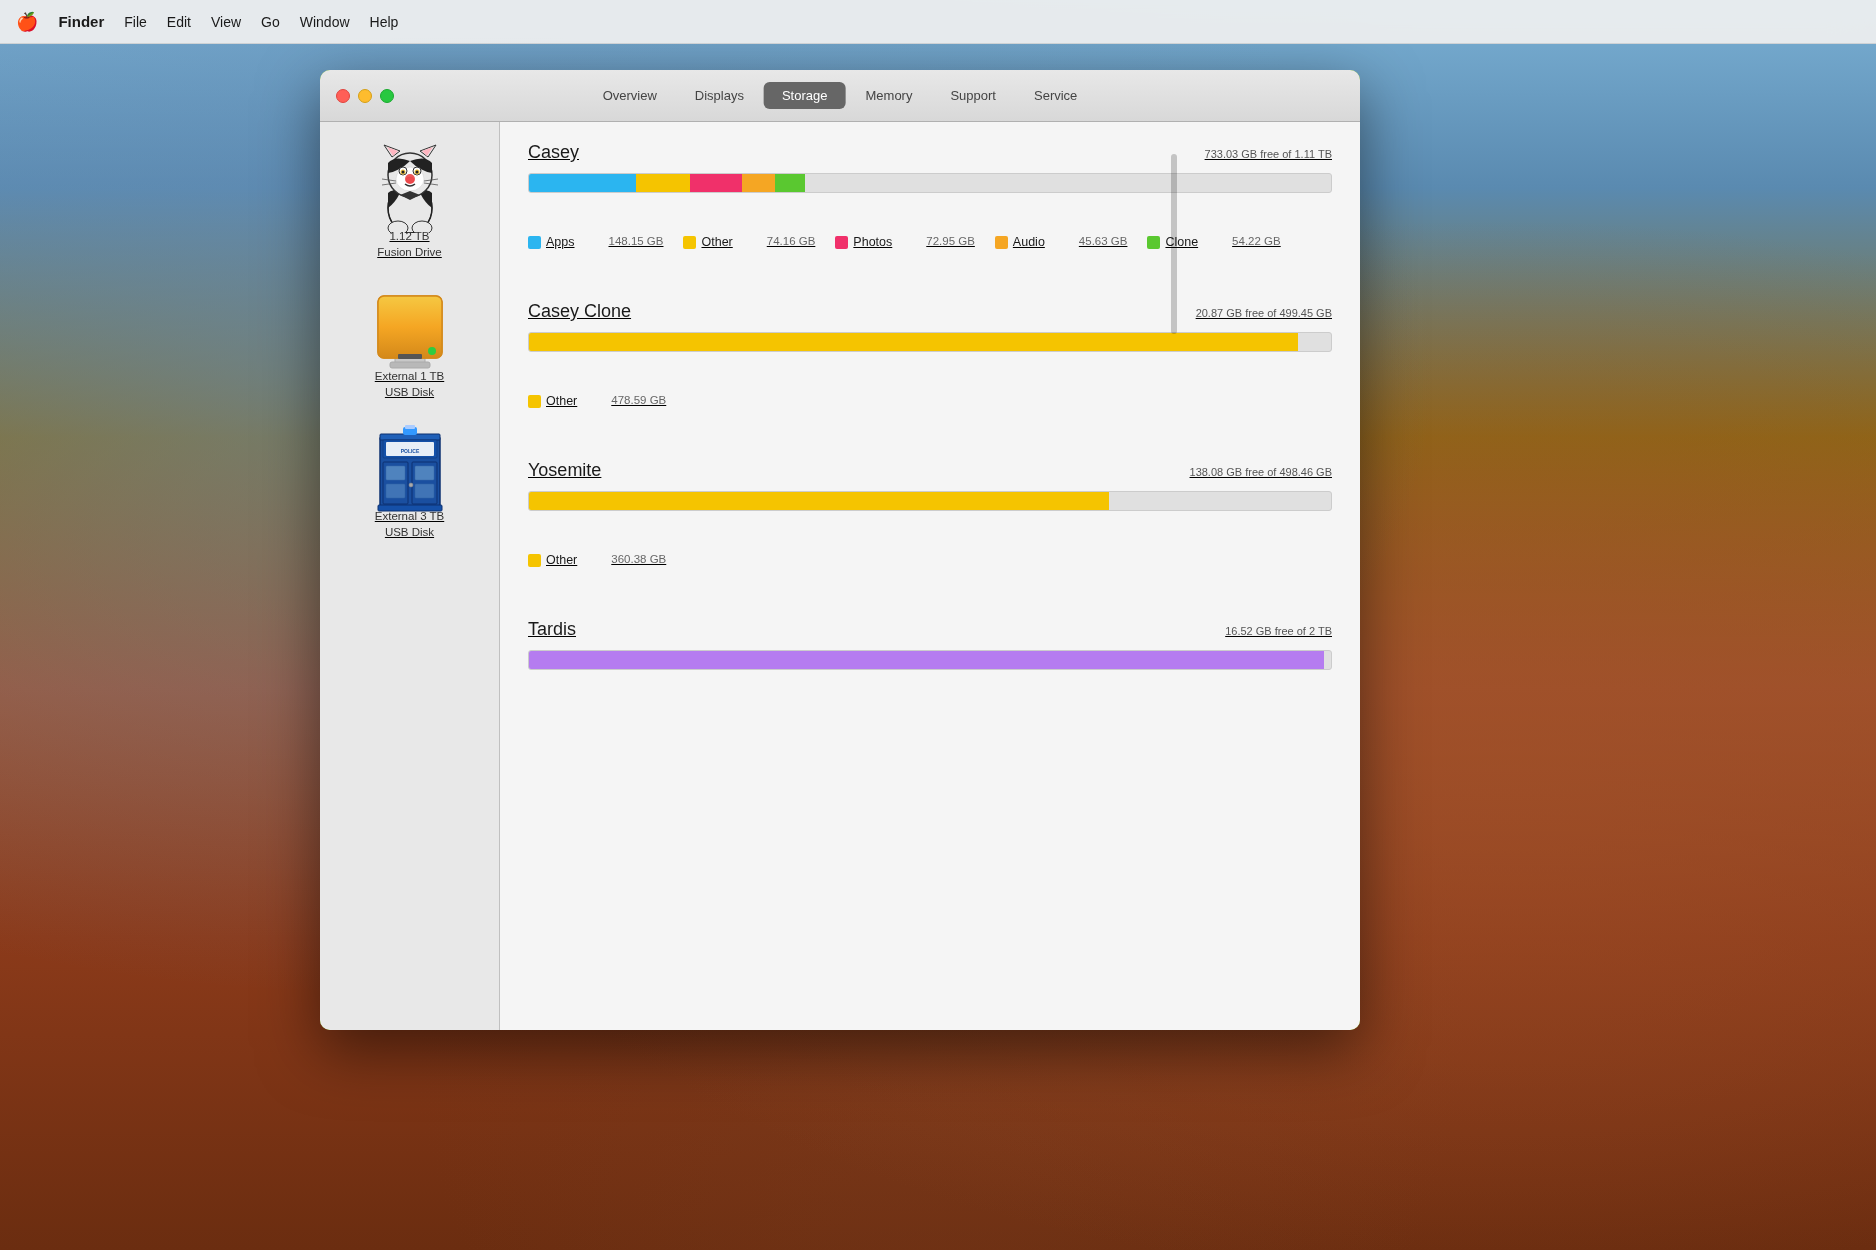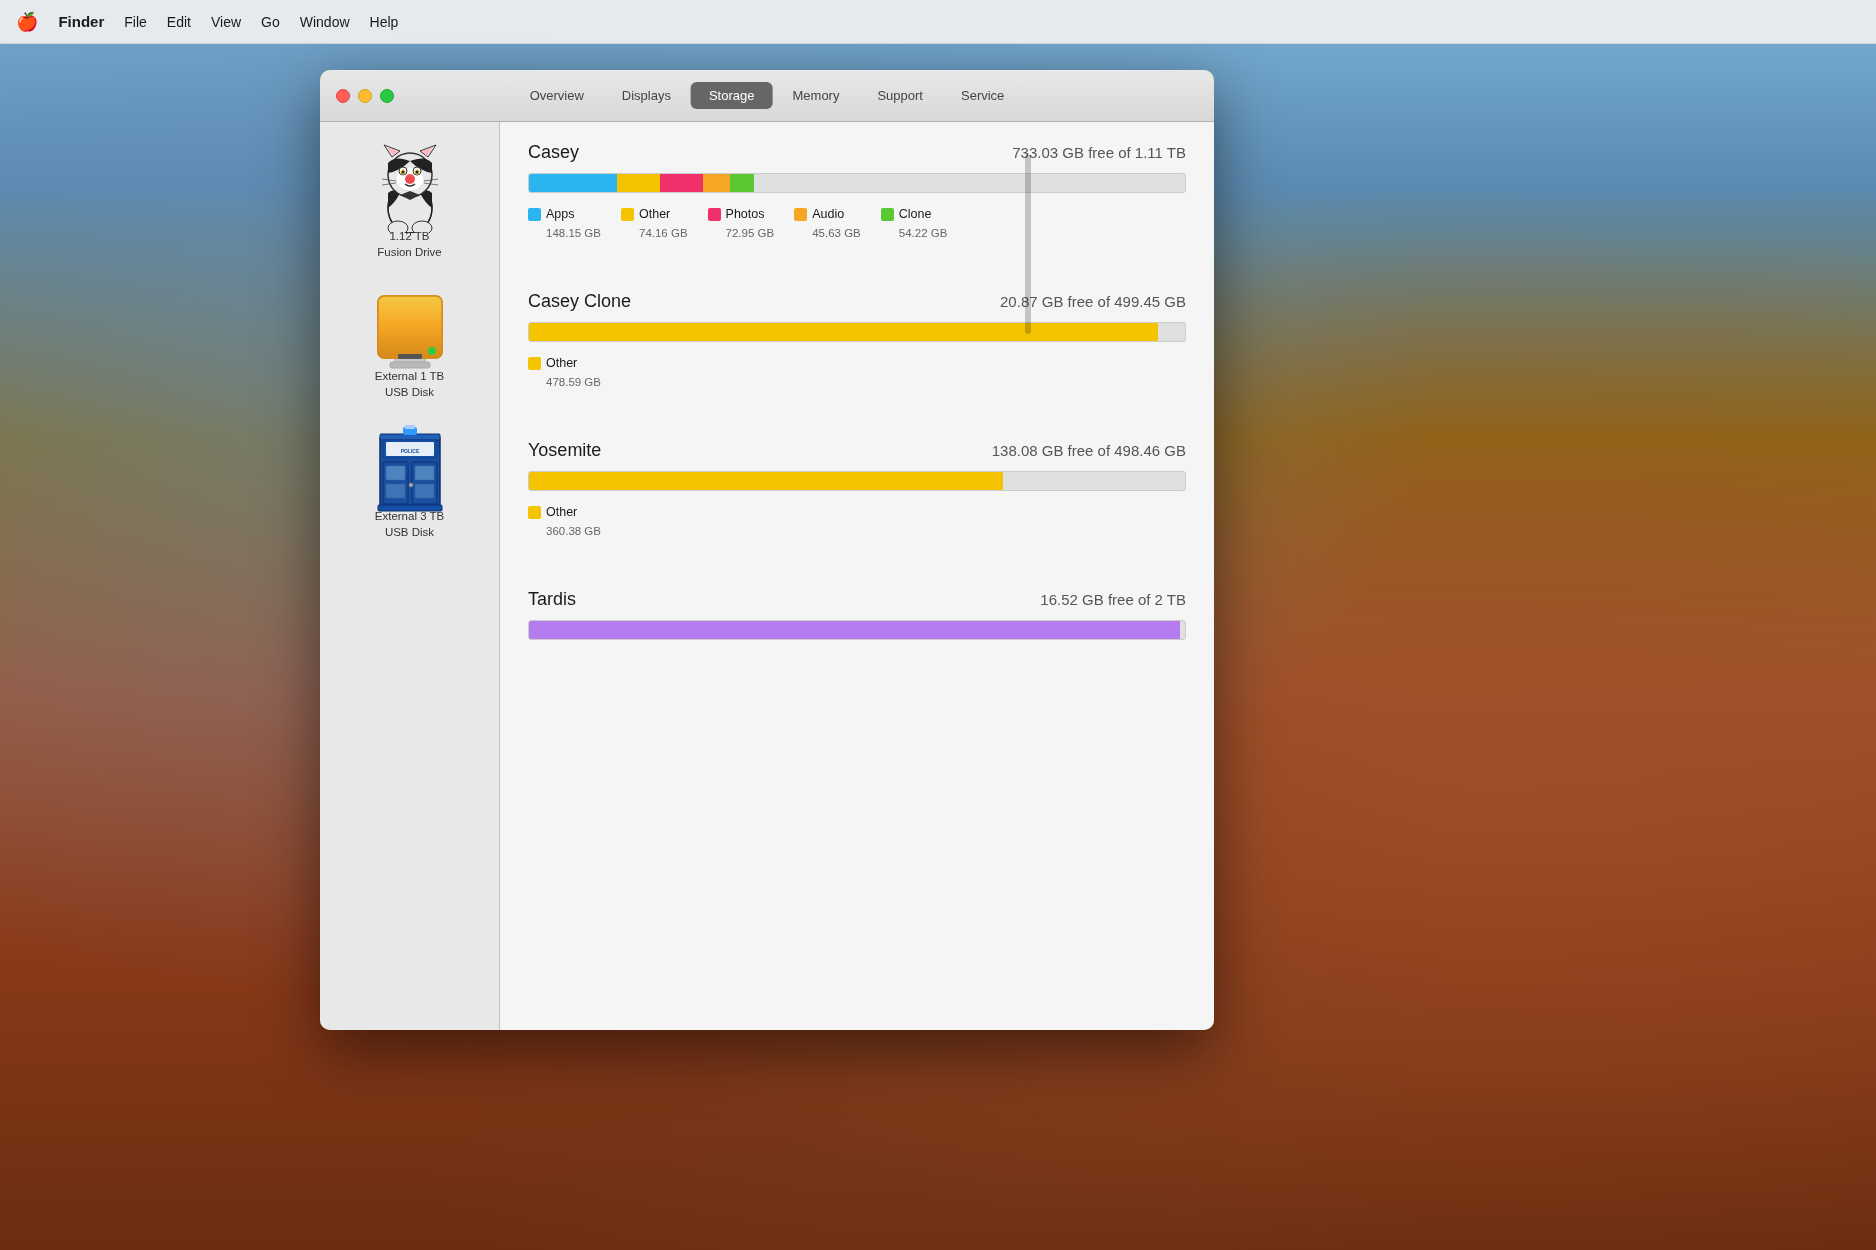--- a/index.html
+++ b/index.html
@@ -55,26 +55,27 @@
     .menu-bar-app {
       font-weight: 600;
       font-size: 15px;
     }
 
     
     .window {
       position: absolute;
       top: 70px;
       left: 320px;
-      width: 894px;
+      width: 1040px;
       height: 960px;
       background: #84cc16;
       border-radius: 10px;
       box-shadow: 0 20px 60px rgba(0,0,0,0.5);
       overflow: hidden;
+      text-decoration: underline;
     }
 
     
     .title-bar {
       height: 52px;
       background: linear-gradient(to bottom, #e8e8e8, #d8d8d8);
       border-bottom: 1px solid #b0b0b0;
       display: flex;
       align-items: center;
       padding: 0 16px;
@@ -173,21 +174,21 @@
       margin-bottom: 10px;
     }
 
     .section-title {
       font-size: 18px;
       font-weight: 500;
       color: #1a1a1a;
     }
 
     .section-free {
-      font-size: 15px;
+      font-size: 11px;
       color: #555;
     }
 
     
     .storage-bar {
       height: 20px;
       background: #e0e0e0;
       border-radius: 3px;
       overflow: hidden;
       display: flex;
@@ -201,22 +202,23 @@
 
     
     .legend {
       display: flex;
       gap: 20px;
       flex-wrap: wrap;
     }
 
     .legend-item {
       display: flex;
-      flex-direction: column;
-      gap: 6px;
+      flex-direction: row;
+      gap: 16px;
+      margin-top: 28px;
     }
 
     .legend-label-row {
       display: flex;
       align-items: center;
       gap: 5px;
     }
 
     .legend-color {
       width: 13px;

